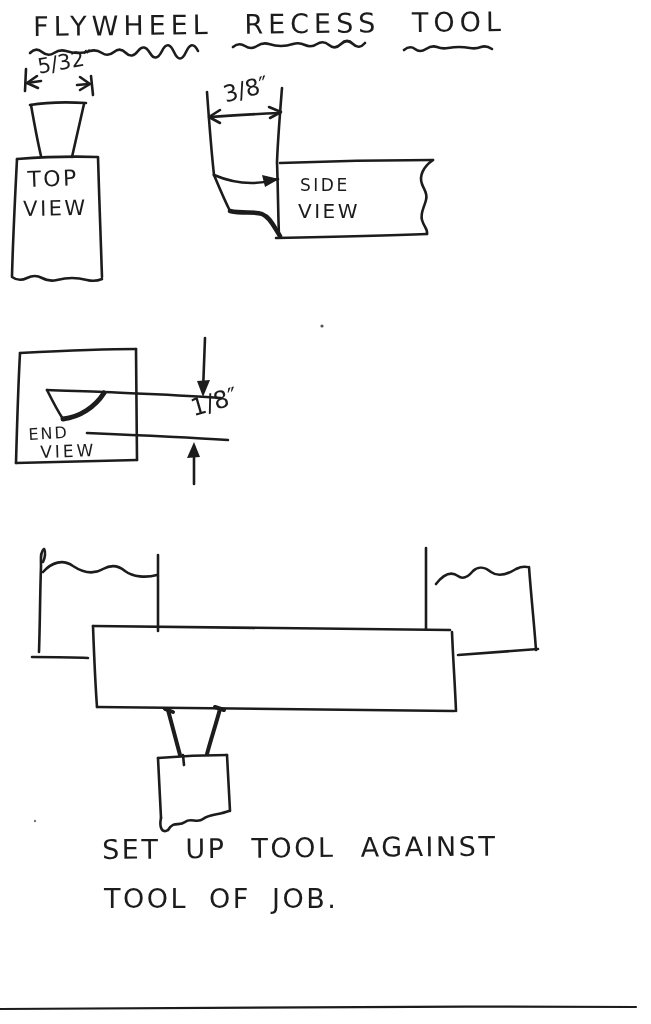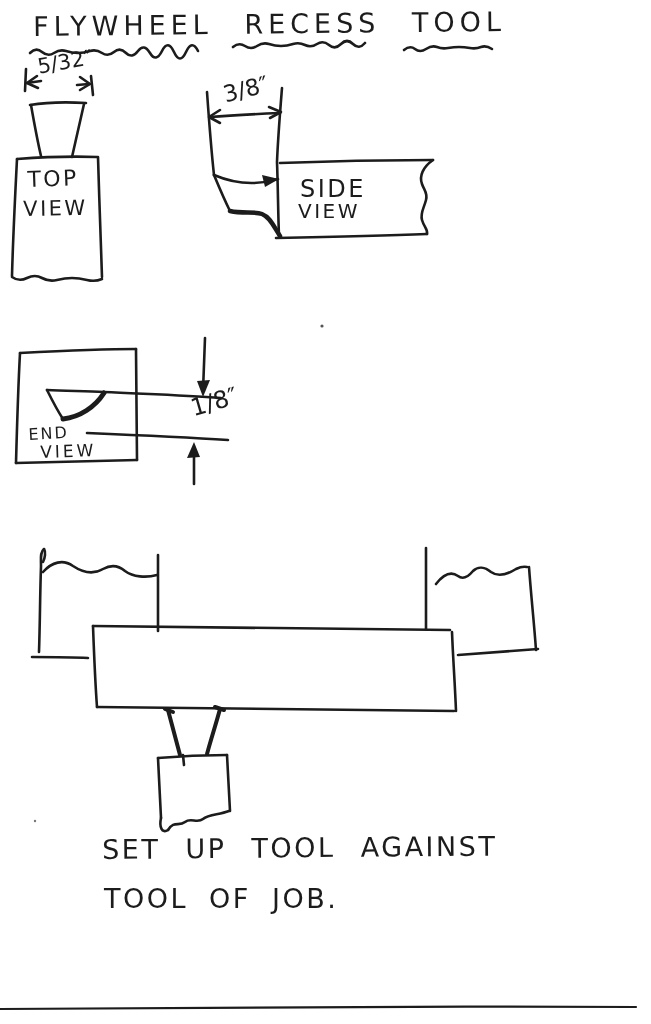--- a/index.html
+++ b/index.html
@@ -33,21 +33,21 @@
     word-spacing:18px;
     transform:rotate(-0.6deg);
   }
   .dim{font-size:22px;letter-spacing:0;}
   .dim-top{left:36px;top:57px;font-size:21px;transform:rotate(-10deg);}
   .dim-side{left:221px;top:84px;font-size:23px;transform:rotate(-14deg);}
   .dim-end{left:188px;top:397px;font-size:24px;transform:rotate(-16deg);}
   .vlabel{font-size:21px;letter-spacing:2.5px;}
   .top-l1{left:27px;top:169px;font-size:22px;transform:rotate(-2deg);}
   .top-l2{left:23px;top:199px;font-size:21px;transform:rotate(-1deg);}
-  .side-l1{left:300px;top:177px;font-size:24px;}
+  .side-l1{left:300px;top:177px;font-size:17px;}
   .side-l2{left:298px;top:201px;font-size:20px;}
   .end-l1{left:28px;top:427px;font-size:16px;transform:rotate(-3deg);letter-spacing:2px;}
   .end-l2{left:40px;top:444px;font-size:17px;transform:rotate(-2deg);letter-spacing:3px;}
   .caption{font-size:27px;letter-spacing:2.5px;word-spacing:14px;}
   .cap-1{left:102px;top:836px;transform:rotate(-0.5deg);}
   .cap-2{left:104px;top:885px;word-spacing:10px;}
 </style>
 </head>
 <body>
 

